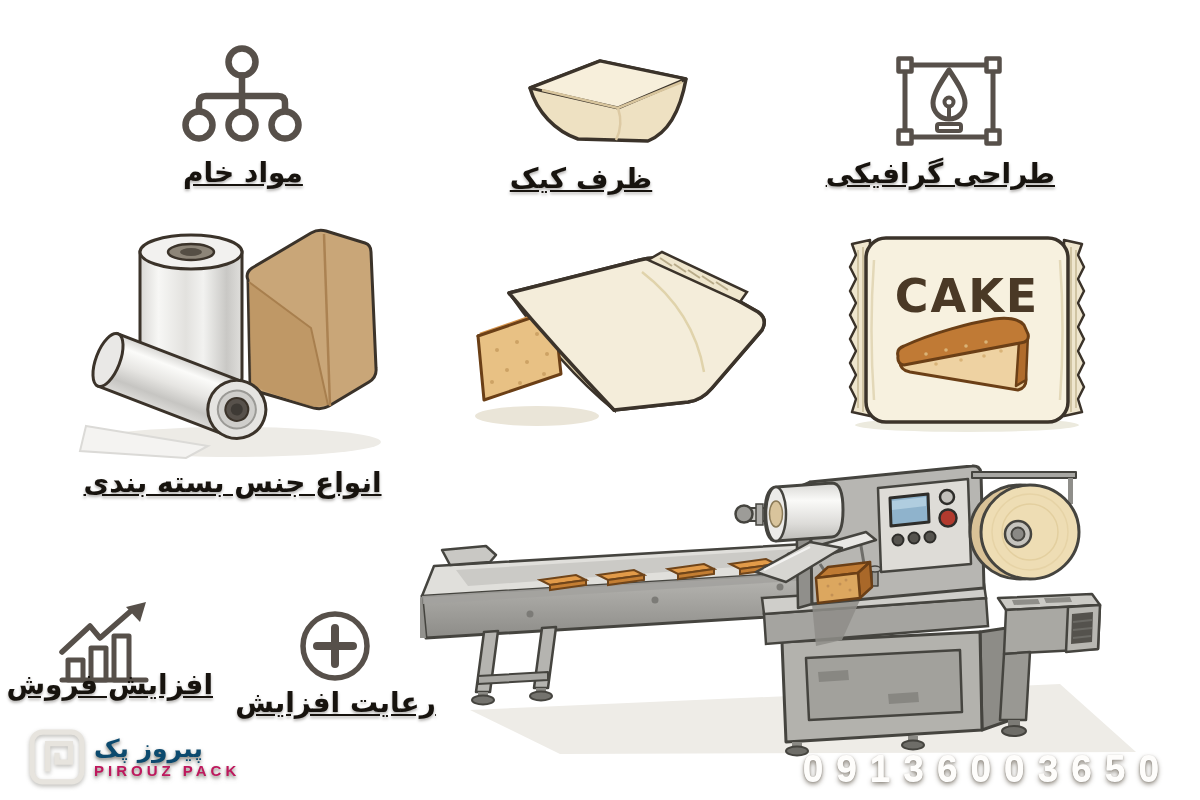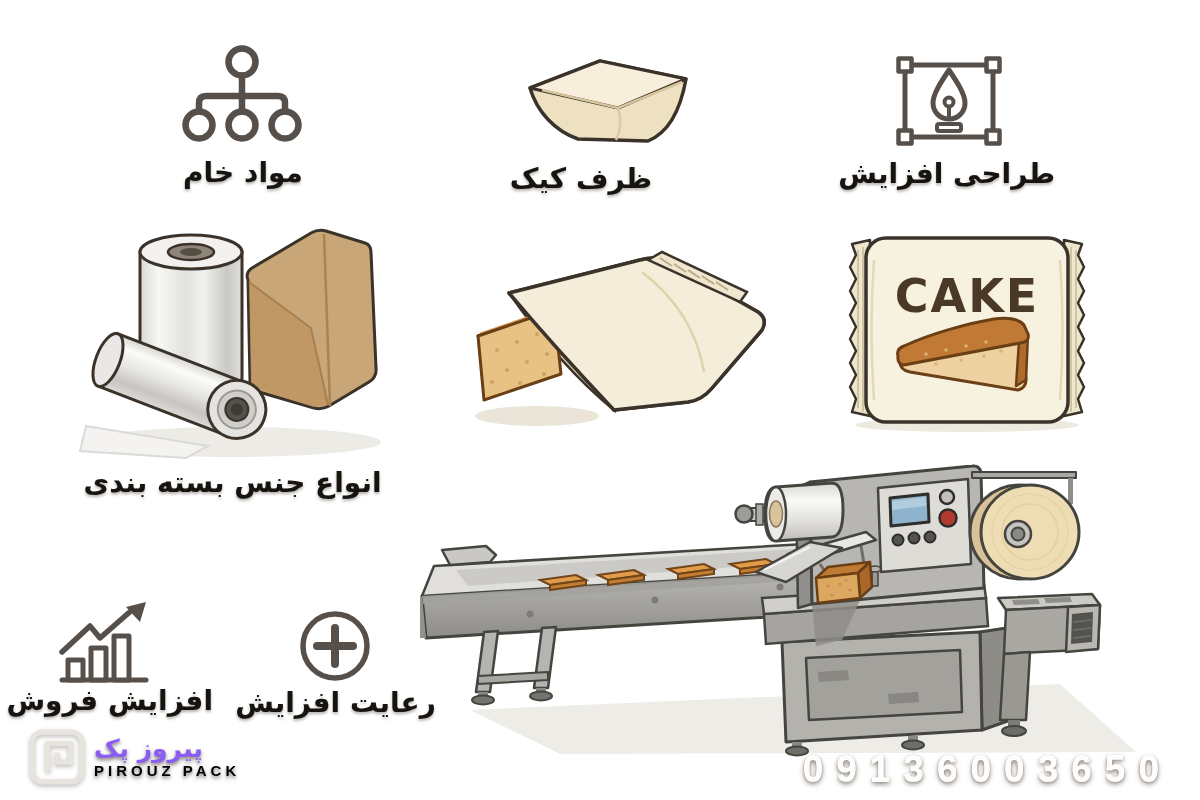--- a/index.html
+++ b/index.html
@@ -7,40 +7,41 @@
   .canvas {
     position:relative; width:1200px; height:800px; background:#ffffff;
     overflow:hidden; font-family:"DejaVu Sans", sans-serif;
   }
   .abs { position:absolute; }
   .label {
     position:absolute; text-align:center; direction:rtl;
     font-weight:bold; font-size:28px; color:#17130e;
     text-shadow:0 2px 3px rgba(40,35,28,0.35);
     white-space:nowrap;
+    text-decoration:underline;
   }
   .wm {
     position:absolute; color:#fefdfb; font-weight:bold;
     font-family:"Liberation Sans","DejaVu Sans",sans-serif;
     text-shadow:0 1px 0 #ffffff, 0 3px 5px rgba(112,105,93,0.85), 0 1px 2px rgba(112,105,93,0.7);
     z-index:10; white-space:nowrap;
   }
   .wm-site { top:694px; right:10px; font-size:47px; letter-spacing:1px; }
   .wm-phone { top:748px; right:28px; font-size:37px; letter-spacing:13px; }
   .logo {
     position:absolute; left:28px; top:728px; display:flex; align-items:center;
     z-index:10; filter:drop-shadow(0 2px 2px rgba(70,65,55,0.35));
   }
   .logo-texts { margin-left:8px; display:flex; flex-direction:column; }
   .logo-fa {
-    color:#8b5cf6; font-weight:bold; font-size:25px; direction:rtl;
+    color:#0c4a6e; font-weight:bold; font-size:25px; direction:rtl;
     text-shadow:0 2px 3px rgba(70,65,55,0.4); line-height:1.1; text-align:left;
   }
   .logo-en {
-    color:#000000; font-weight:bold; font-size:15px; letter-spacing:4px;
+    color:#be185d; font-weight:bold; font-size:15px; letter-spacing:4px;
     font-family:"Liberation Sans","DejaVu Sans",sans-serif;
     text-shadow:0 2px 3px rgba(70,65,55,0.4); line-height:1.1;
   }
   svg { display:block; overflow:visible; }
 </style>
 </head>
 <body>
 
 <div class="canvas">
 
@@ -71,21 +72,21 @@
       <rect x="10.5" y="10.5" width="13" height="13" fill="#fff" stroke-width="4.5"></rect>
       <rect x="98.5" y="10.5" width="13" height="13" fill="#fff" stroke-width="4.5"></rect>
       <rect x="10.5" y="82.5" width="13" height="13" fill="#fff" stroke-width="4.5"></rect>
       <rect x="98.5" y="82.5" width="13" height="13" fill="#fff" stroke-width="4.5"></rect>
       <path d="M61,22 C53,34 45,46 45,55 C45,64 52,71 61,71 C70,71 77,64 77,55 C77,46 69,34 61,22 Z" fill="#fff" stroke-width="5"></path>
       <circle cx="61" cy="54" r="4.5" fill="none" stroke-width="4"></circle>
       <path d="M61,58.5 V71" fill="none" stroke-width="4"></path>
       <rect x="49" y="76" width="24" height="7" rx="2" fill="#fff" stroke-width="4"></rect>
     </g>
   </svg>
-  <div class="label" style="left:843px; top:157px; width:212px;">طراحی افزایش</div>
+  <div class="label" style="left:843px; top:157px; width:212px;">طراحی گرافیکی</div>
 
   <svg class="abs" style="left:78px; top:220px;" width="318" height="240" viewBox="0 0 318 240">
     <defs>
       <linearGradient id="rollv" x1="0" y1="0" x2="1" y2="0">
         <stop offset="0" stop-color="#d9d8d5"></stop>
           <stop offset="0.18" stop-color="#f7f7f5"></stop>
         <stop offset="0.45" stop-color="#e2e1de"></stop>
           <stop offset="0.62" stop-color="#f2f2f0"></stop>
         <stop offset="0.85" stop-color="#c9c8c5"></stop>
           <stop offset="1" stop-color="#e0dfdc"></stop>
@@ -184,21 +185,21 @@
   <svg class="abs" style="left:56px; top:600px;" width="95" height="85" viewBox="0 0 95 85">
     <g stroke="#57504a" fill="none" stroke-linejoin="round" stroke-linecap="round">
       <path d="M6,80 H90" stroke-width="5"></path>
       <rect x="12" y="60" width="15" height="20" fill="#fff" stroke-width="5"></rect>
       <rect x="35" y="48" width="15" height="32" fill="#fff" stroke-width="5"></rect>
       <rect x="58" y="36" width="15" height="44" fill="#fff" stroke-width="5"></rect>
       <path d="M6,52 L34,26 L44,38 L76,10" stroke-width="5.5"></path>
       <path d="M70,7 L90,2 L84,22 Z" fill="#57504a" stroke="none"></path>
     </g>
   </svg>
-  <div class="label" style="left:28px; top:684px; width:185px;">افزایش فروش</div>
+  <div class="label" style="left:28px; top:668px; width:185px;">افزایش فروش</div>
 
   <svg class="abs" style="left:295px; top:608px;" width="80" height="78" viewBox="0 0 80 78">
     <circle cx="40" cy="38" r="32" fill="none" stroke="#57504a" stroke-width="5.5"></circle>
     <path d="M40,20 V56 M22,38 H58" stroke="#57504a" stroke-width="8" stroke-linecap="round" fill="none"></path>
   </svg>
   <div class="label" style="left:233px; top:686px; width:205px;">رعایت افزایش</div>
 
   <svg class="abs" style="left:420px; top:448px;" width="718" height="312" viewBox="0 0 718 312">
     <defs>
       <linearGradient id="apronGrad" x1="0" y1="0" x2="0" y2="1">

